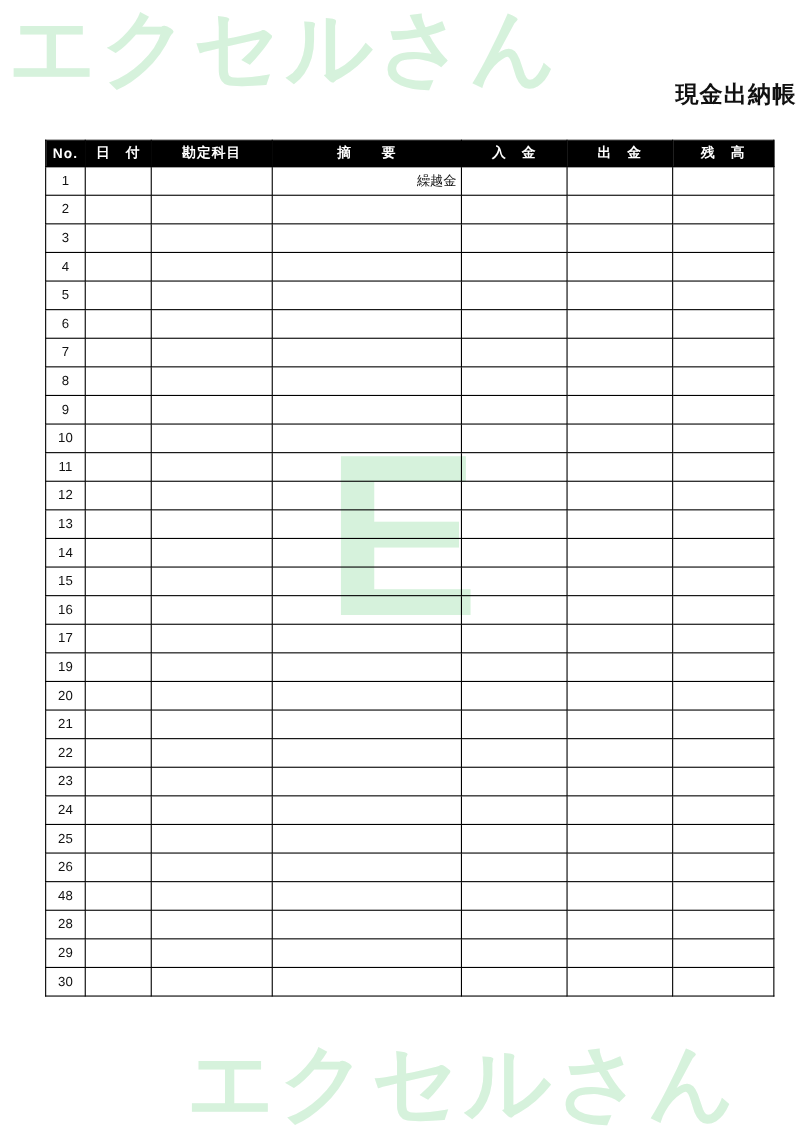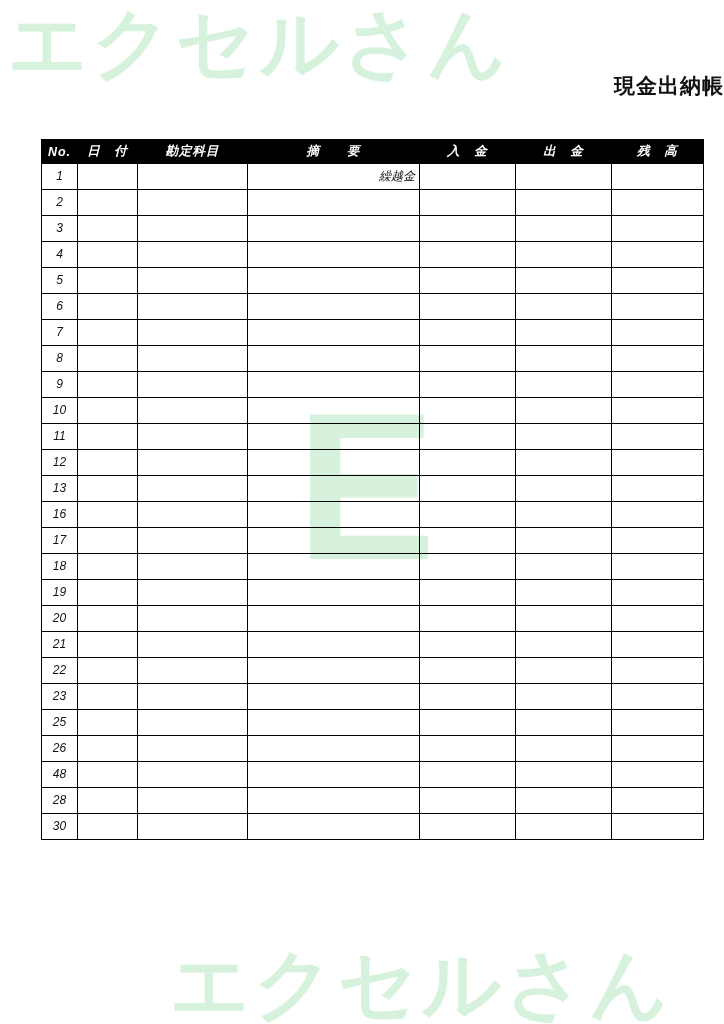--- a/index.html
+++ b/index.html
@@ -62,25 +62,24 @@
     font-size: 21px;
     font-weight: bold;
     color: #111111;
     letter-spacing: 1px;
     z-index: 2;
   }
 
   
   .table-wrap {
     position: absolute;
-    top: 139px;
+    top: 127px;
     left: 41px;
     width: 642px;
     z-index: 2;
-    font-style: italic;
   }
   table.ledger {
     border-collapse: collapse;
     width: 642px;
     background: transparent;
     table-layout: fixed;
   }
   table.ledger th,
   table.ledger td {
     border: 1px solid #000000;
@@ -258,47 +257,56 @@
           <tr>
             <td class="c-no">13</td>
             <td class="c-date"></td>
             <td class="c-acct"></td>
             <td class="c-desc"></td>
             <td class="c-in"></td>
             <td class="c-out"></td>
             <td class="c-bal"></td>
           </tr>
           <tr>
+            <td class="c-no">14</td>
+            <td class="c-date"></td>
+            <td class="c-acct"></td>
+            <td class="c-desc"></td>
+            <td class="c-in"></td>
+            <td class="c-out"></td>
+            <td class="c-bal"></td>
+          </tr>
+          <tr>
+            <td class="c-no">15</td>
+            <td class="c-date"></td>
+            <td class="c-acct"></td>
+            <td class="c-desc"></td>
+            <td class="c-in"></td>
+            <td class="c-out"></td>
+            <td class="c-bal"></td>
+          </tr>
+          <tr>
             <td class="c-no">16</td>
             <td class="c-date"></td>
             <td class="c-acct"></td>
             <td class="c-desc"></td>
             <td class="c-in"></td>
             <td class="c-out"></td>
             <td class="c-bal"></td>
           </tr>
           <tr>
             <td class="c-no">17</td>
             <td class="c-date"></td>
             <td class="c-acct"></td>
             <td class="c-desc"></td>
             <td class="c-in"></td>
             <td class="c-out"></td>
             <td class="c-bal"></td>
           </tr>
           <tr>
-            <td class="c-no">18</td>
-            <td class="c-date"></td>
-            <td class="c-acct"></td>
-            <td class="c-desc"></td>
-            <td class="c-in"></td>
-            <td class="c-out"></td>
-            <td class="c-bal"></td>
-          </tr>
-          <tr>
             <td class="c-no">19</td>
             <td class="c-date"></td>
             <td class="c-acct"></td>
             <td class="c-desc"></td>
             <td class="c-in"></td>
             <td class="c-out"></td>
             <td class="c-bal"></td>
           </tr>
           <tr>
             <td class="c-no">20</td>
@@ -330,20 +338,29 @@
           <tr>
             <td class="c-no">23</td>
             <td class="c-date"></td>
             <td class="c-acct"></td>
             <td class="c-desc"></td>
             <td class="c-in"></td>
             <td class="c-out"></td>
             <td class="c-bal"></td>
           </tr>
           <tr>
+            <td class="c-no">24</td>
+            <td class="c-date"></td>
+            <td class="c-acct"></td>
+            <td class="c-desc"></td>
+            <td class="c-in"></td>
+            <td class="c-out"></td>
+            <td class="c-bal"></td>
+          </tr>
+          <tr>
             <td class="c-no">25</td>
             <td class="c-date"></td>
             <td class="c-acct"></td>
             <td class="c-desc"></td>
             <td class="c-in"></td>
             <td class="c-out"></td>
             <td class="c-bal"></td>
           </tr>
           <tr>
             <td class="c-no">26</td>
@@ -358,20 +375,29 @@
             <td class="c-no">48</td>
             <td class="c-date"></td>
             <td class="c-acct"></td>
             <td class="c-desc"></td>
             <td class="c-in"></td>
             <td class="c-out"></td>
             <td class="c-bal"></td>
           </tr>
           <tr>
             <td class="c-no">28</td>
+            <td class="c-date"></td>
+            <td class="c-acct"></td>
+            <td class="c-desc"></td>
+            <td class="c-in"></td>
+            <td class="c-out"></td>
+            <td class="c-bal"></td>
+          </tr>
+          <tr>
+            <td class="c-no">29</td>
             <td class="c-date"></td>
             <td class="c-acct"></td>
             <td class="c-desc"></td>
             <td class="c-in"></td>
             <td class="c-out"></td>
             <td class="c-bal"></td>
           </tr>
           <tr>
             <td class="c-no">30</td>
             <td class="c-date"></td>

